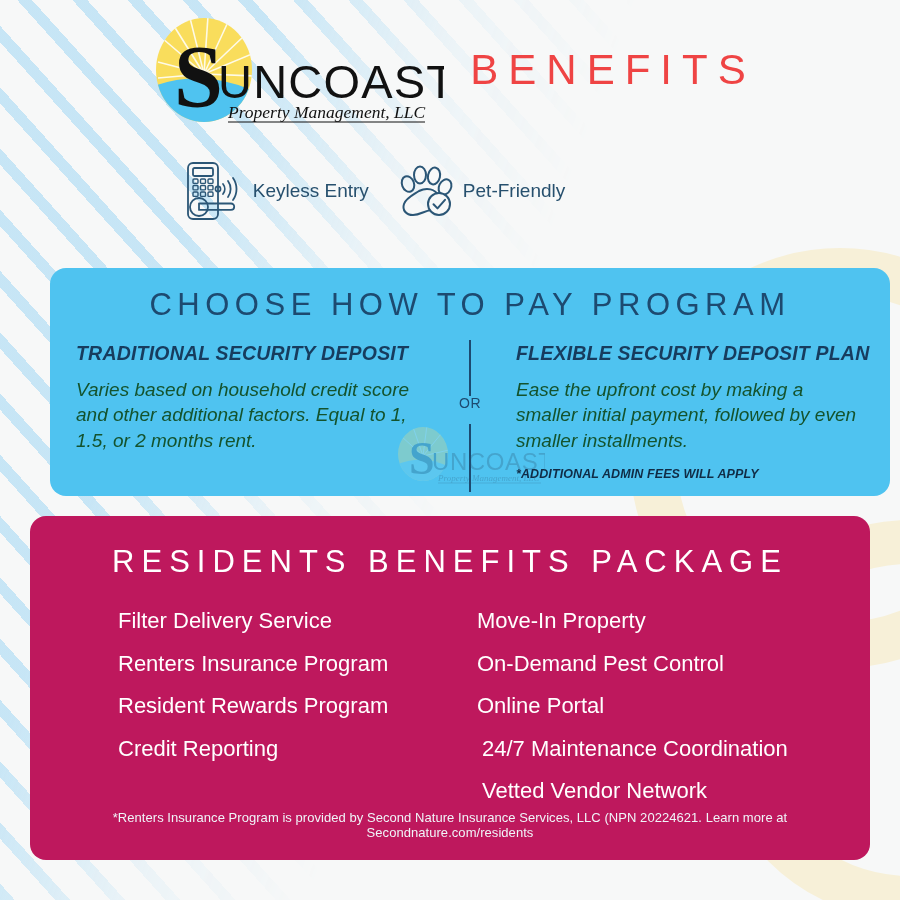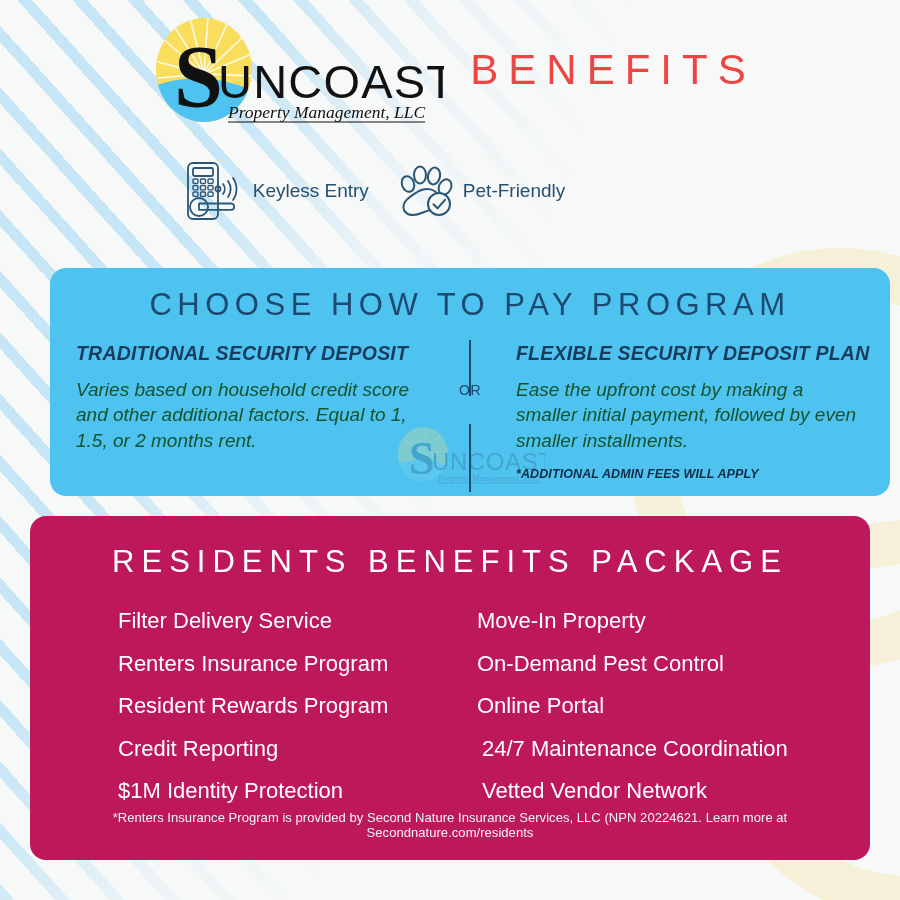--- a/index.html
+++ b/index.html
@@ -107,21 +107,21 @@
   .divider{
     position:absolute;left:50%;top:-2px;transform:translateX(-50%);
     width:2px;height:152px;
     background:linear-gradient(
       to bottom,
       #1d4a70 0px,#1d4a70 56px,
       rgba(0,0,0,0) 56px,rgba(0,0,0,0) 84px,
       #1d4a70 84px,#1d4a70 152px);
   }
   .or-label{
-    position:absolute;left:50%;top:40px;transform:translateX(-50%);
+    position:absolute;left:50%;top:53px;transform:translateX(-50%);
     font-size:14px;color:#1d4a70;background:transparent;
     letter-spacing:0.5px;
   }
   .watermark{
     position:absolute;left:50%;top:82px;transform:translateX(-50%);
     opacity:0.28;pointer-events:none;
   }
 
   
   .card-rbp{
@@ -290,21 +290,20 @@
 
     <h2>RESIDENTS BENEFITS PACKAGE</h2>
 
     <div class="rbp-cols">
 
       <div class="rbp-col left">
         <div class="rbp-item">Filter Delivery Service</div>
         <div class="rbp-item">Renters Insurance Program</div>
         <div class="rbp-item">Resident Rewards Program</div>
         <div class="rbp-item">Credit Reporting</div>
-        <div class="rbp-item">$1M Identity Protection</div>
       </div>
 
       <div class="rbp-col right">
         <div class="rbp-item">Move-In Property</div>
         <div class="rbp-item">On-Demand Pest Control</div>
         <div class="rbp-item">Online Portal</div>
         <div class="rbp-item">24/7 Maintenance Coordination</div>
         <div class="rbp-item">Vetted Vendor Network</div>
       </div>
     </div>

